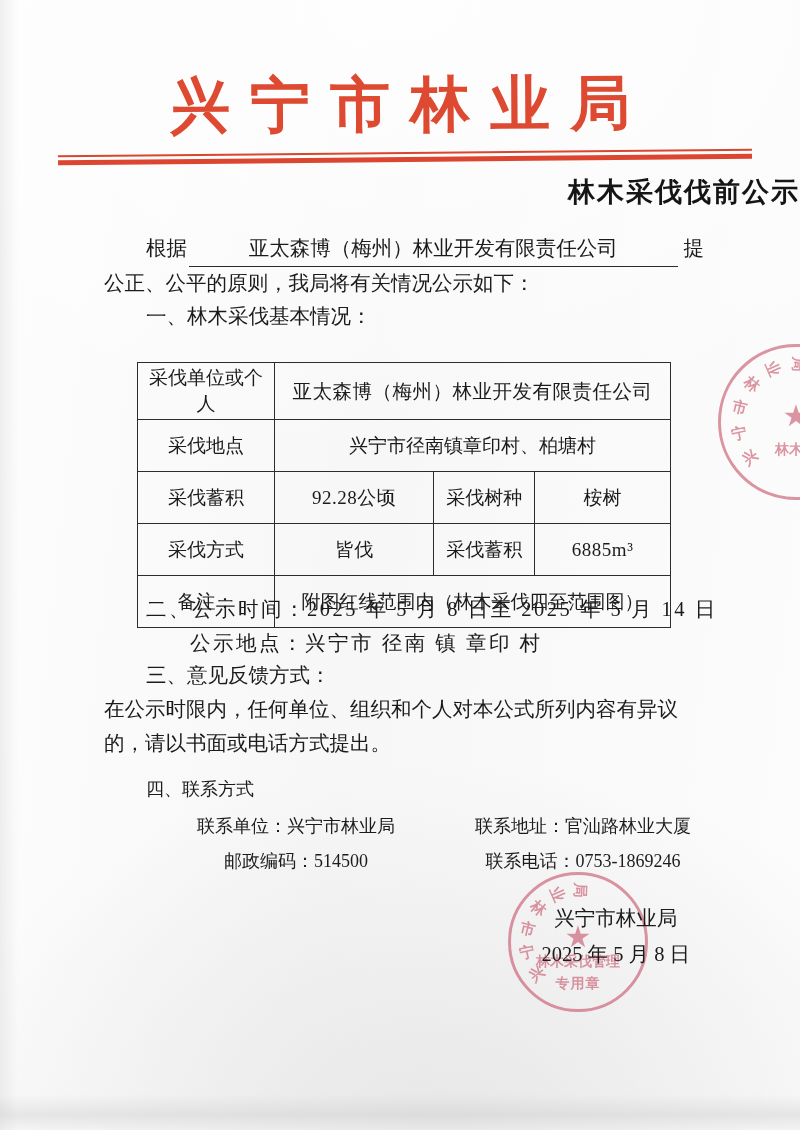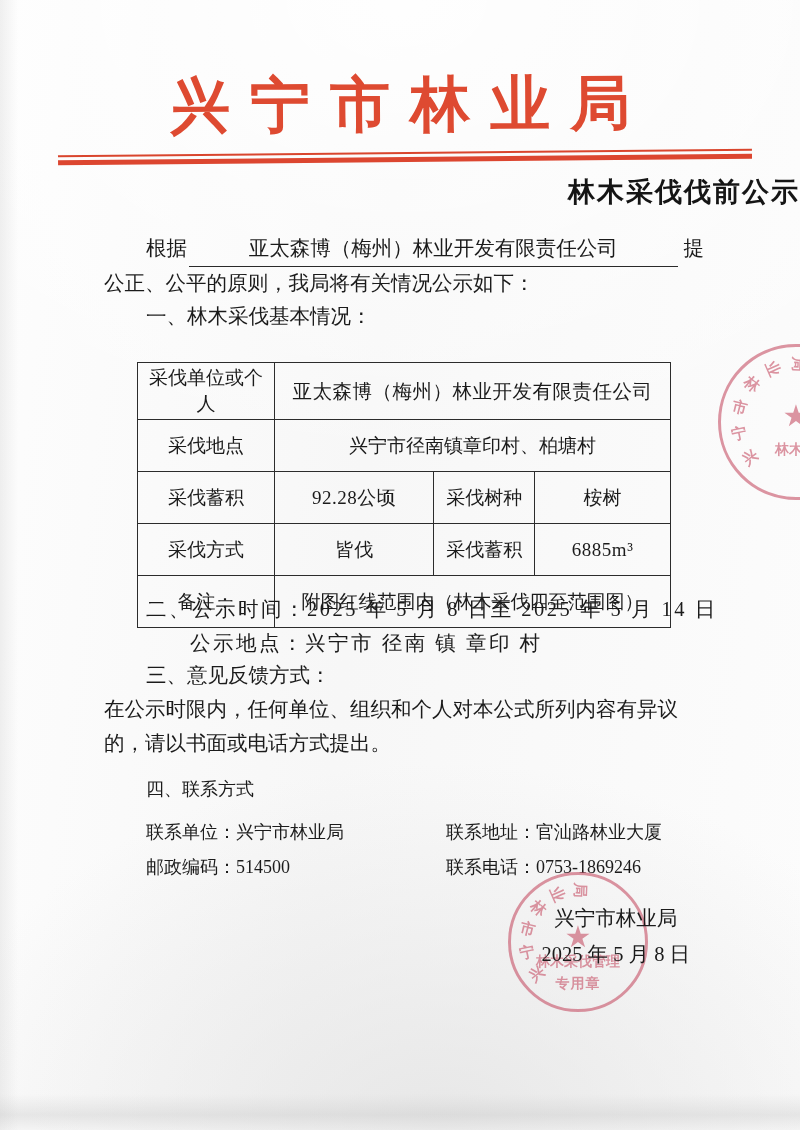--- a/index.html
+++ b/index.html
@@ -169,21 +169,22 @@
     right: 80px;
     top: 772px;
     font-size: 18px;
     line-height: 35px;
   }
   .sec4 .h { padding-left: 42px; }
   .contact-grid {
     display: grid;
     grid-template-columns: 300px 1fr;
     padding-left: 42px;
-    margin-top: 8px;
+    margin-top: 2px;
+    text-align: center;
   }
   .contact-grid > div { white-space: nowrap; }
 
   
   .signature {
     position: absolute;
     right: 110px;
     top: 900px;
     font-size: 20.5px;
     line-height: 36px;

